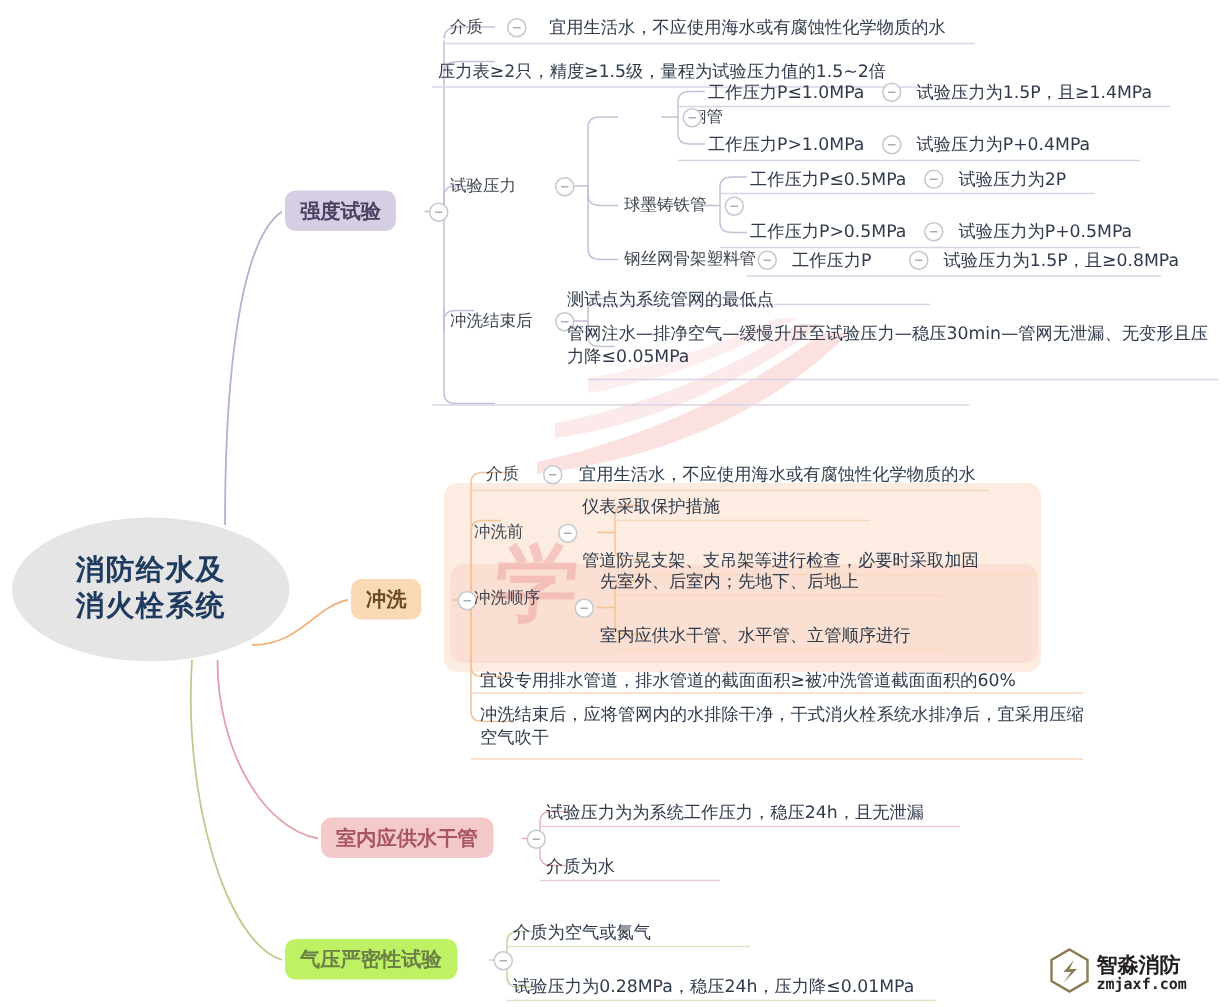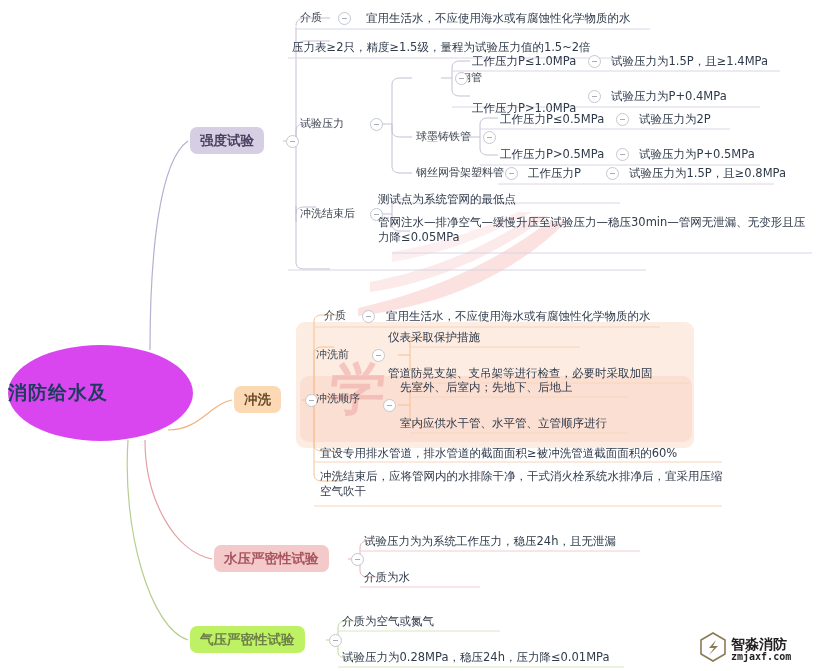--- a/index.html
+++ b/index.html
@@ -12,22 +12,22 @@
     color:#2f3a4a;
   }
   #canvas{position:absolute;left:0;top:0;width:820px;height:671px;}
   #svg-layer{position:absolute;left:0;top:0;width:820px;height:671px;pointer-events:none;}
   .node{position:absolute;box-sizing:border-box;white-space:nowrap;}
 
   
   .central{
     left:8px;top:345px;width:185px;height:96px;
     border-radius:50%/50%;
-    background:#d946ef;
-    display:flex;align-items:center;
+    background:#e5e5e5;
+    display:flex;align-items:center;justify-content:center;
     text-align:center;
     color:#1f3a5f;
     font-size:19px;font-weight:bold;line-height:1.25;
     letter-spacing:1px;
   }
   .central span{display:block;}
 
   
   .branch{
     border-radius:7px;
@@ -208,35 +208,36 @@
     </g>
     <g stroke="#d9e6c2" stroke-width="1">
       <line x1="338" y1="631" x2="500" y2="631"></line>
       <line x1="338" y1="667" x2="624" y2="667"></line>
     </g>
   </svg>
 
   <div class="node central">
     <div>
       <span>消防给水及</span>
+      <span>消火栓系统</span>
     </div>
   </div>
 
   <div class="node branch b-strength">
     <span>强度试验</span>
   </div>
   <div class="toggle" style="left:286px;top:135px;"></div>
 
   <div class="node branch b-flush">
     <span>冲洗</span>
   </div>
   <div class="toggle" style="left:305px;top:394px;"></div>
 
   <div class="node branch b-hydro">
-    <span>水压严密性试验</span>
+    <span>室内应供水干管</span>
   </div>
   <div class="toggle" style="left:351px;top:553px;"></div>
 
   <div class="node branch b-pneu">
     <span>气压严密性试验</span>
   </div>
   <div class="toggle" style="left:329px;top:634px;"></div>
 
   <div class="lbl" style="left:300px;top:11px;">介质</div>
   <div class="toggle" style="left:338px;top:12px;"></div>
@@ -245,21 +246,21 @@
   <div class="leaf" style="left:292px;top:40px;">压力表≥2只，精度≥1.5级，量程为试验压力值的1.5~2倍</div>
 
   <div class="lbl" style="left:300px;top:117px;">试验压力</div>
   <div class="toggle" style="left:370px;top:118px;"></div>
 
   <div class="lbl" style="left:416px;top:71px;margin-left:44px;">钢管</div>
   <div class="toggle" style="left:455px;top:72px;"></div>
   <div class="leaf" style="left:472px;top:54px;">工作压力P≤1.0MPa</div>
   <div class="toggle" style="left:588px;top:55px;"></div>
   <div class="leaf" style="left:611px;top:54px;">试验压力为1.5P，且≥1.4MPa</div>
-  <div class="leaf" style="left:472px;top:89px;margin-top:12px;">工作压力P&gt;1.0MPa</div>
+  <div class="leaf" style="left:472px;top:89px;">工作压力P&gt;1.0MPa</div>
   <div class="toggle" style="left:588px;top:90px;"></div>
   <div class="leaf" style="left:611px;top:89px;">试验压力为P+0.4MPa</div>
 
   <div class="lbl" style="left:416px;top:130px;">球墨铸铁管</div>
   <div class="toggle" style="left:483px;top:131px;"></div>
   <div class="leaf" style="left:500px;top:112px;">工作压力P≤0.5MPa</div>
   <div class="toggle" style="left:616px;top:113px;"></div>
   <div class="leaf" style="left:639px;top:112px;">试验压力为2P</div>
   <div class="leaf" style="left:500px;top:147px;">工作压力P&gt;0.5MPa</div>
   <div class="toggle" style="left:616px;top:148px;"></div>

